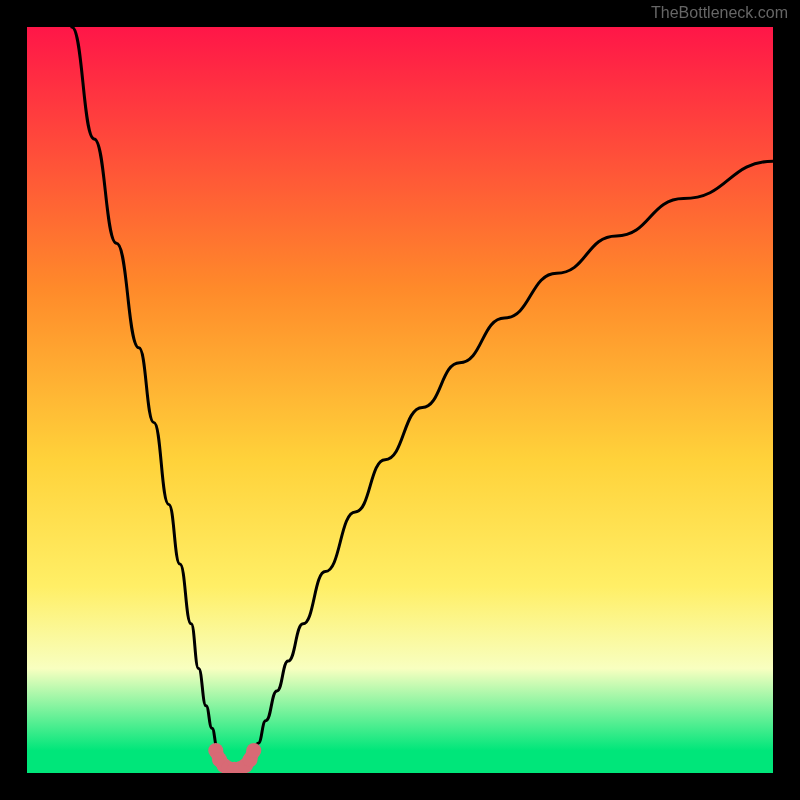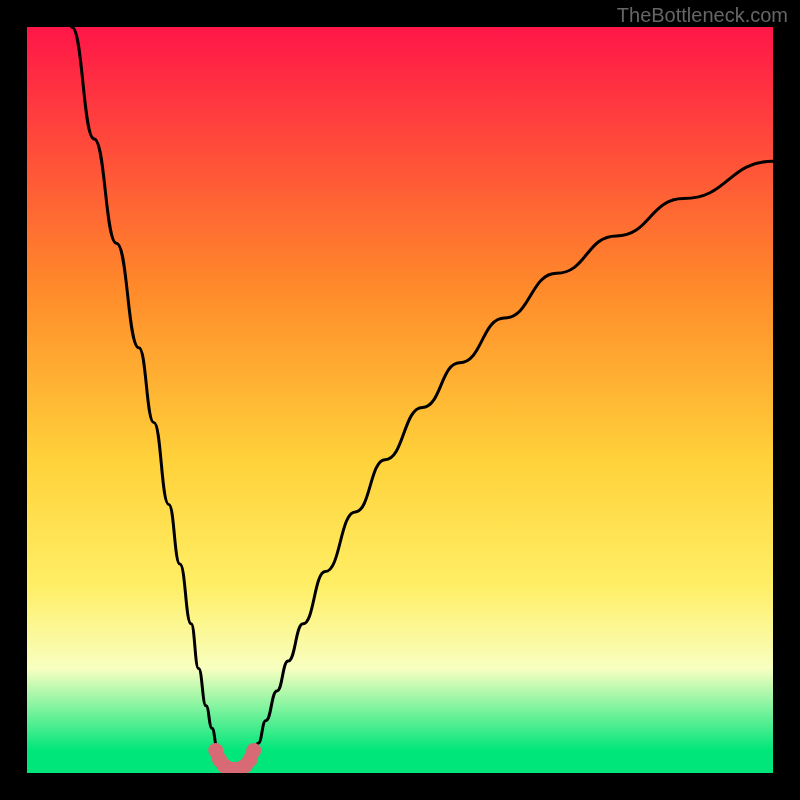--- a/index.html
+++ b/index.html
@@ -9,21 +9,21 @@
     height: 800px;
     background: #000;
     position: relative;
     font-family: Arial, Helvetica, sans-serif;
   }
   .watermark {
     position: absolute;
     top: 4px;
     right: 12px;
     color: #666;
-    font-size: 20px;
+    font-size: 16px;
     font-weight: 500;
     z-index: 10;
   }
   .plot-frame {
     position: absolute;
     left: 27px;
     top: 27px;
     width: 746px;
     height: 746px;
     background: #000;

